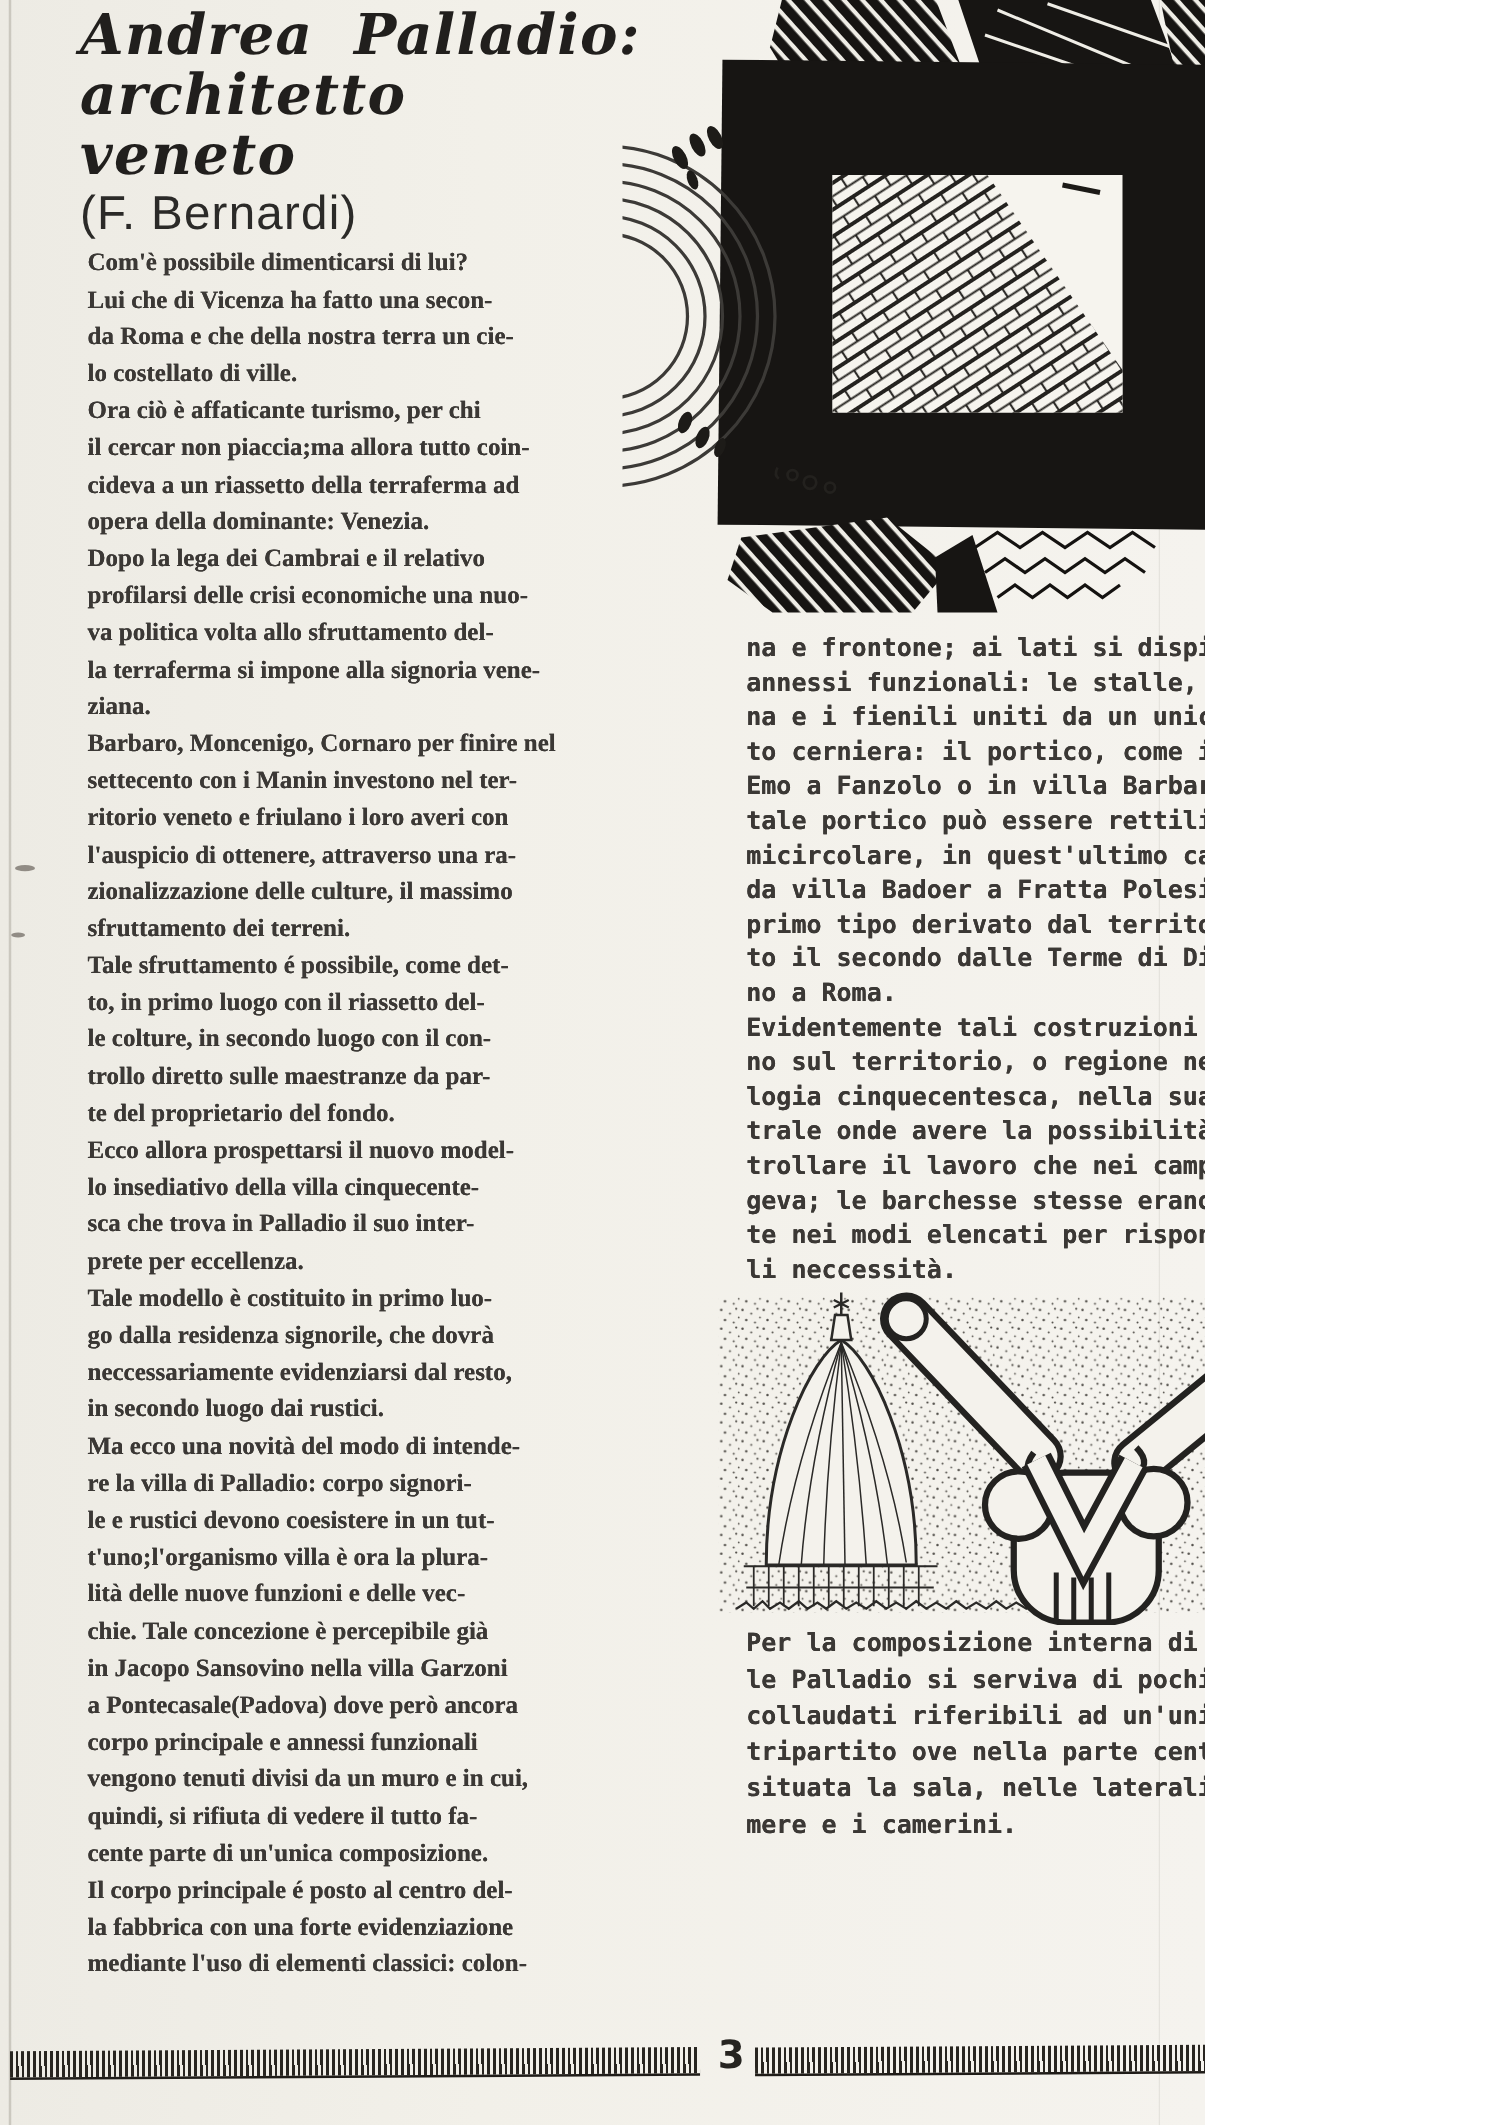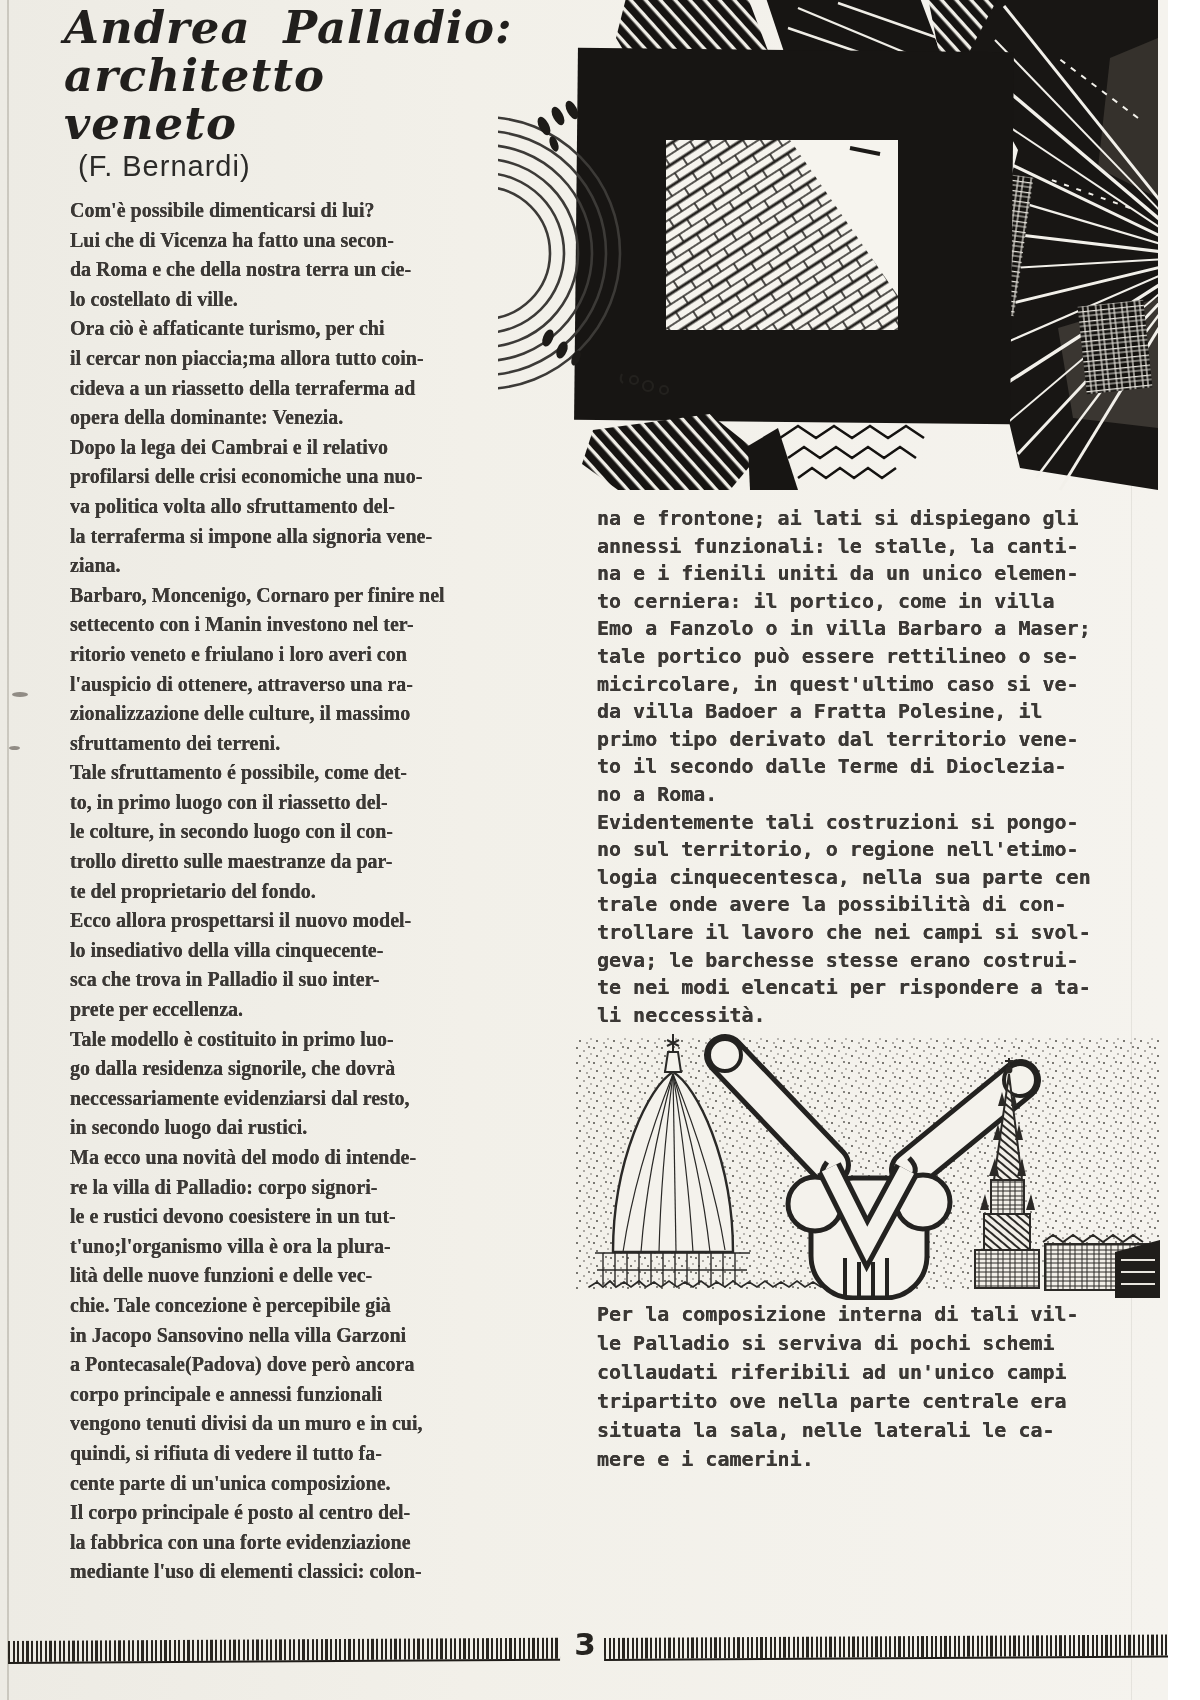--- a/index.html
+++ b/index.html
@@ -1,36 +1,36 @@
 <!DOCTYPE html>
 <html><head>
 <meta charset="utf-8">
 <style>
   html,body{margin:0;padding:0;}
   .page{
     position:relative;
-    width:1168px;height:1700px;
+    width:964px;height:1700px;
     background:linear-gradient(90deg,#edebe4 0%,#f2f0e9 40%,#f5f3ee 100%);
     overflow:hidden;
     font-family:"DejaVu Sans Mono",monospace;
     color:#3b3835;
   }
   .crease{position:absolute;left:7px;top:0;width:2px;height:1700px;background:rgba(125,118,106,.30);}
   .smudge{position:absolute;background:rgba(70,62,55,.55);border-radius:50%;}
   .rmargin{position:absolute;right:36px;top:0;width:1px;height:1700px;background:rgba(90,85,75,.10);}
 
   .title{
     position:absolute;left:64px;top:4px;width:470px;
     font-family:"DejaVu Serif",serif;font-style:italic;font-weight:bold;
     font-size:45px;line-height:48px;letter-spacing:1px;word-spacing:16px;
     color:#211f1d;white-space:pre;
   }
   .author{
-    position:absolute;left:78px;top:150px;
-    font-family:"Liberation Sans",sans-serif;font-size:29px;color:#2b2a28;letter-spacing:1px;
+    position:absolute;left:64px;top:150px;
+    font-family:"Liberation Sans",sans-serif;font-size:38px;color:#2b2a28;letter-spacing:1px;
   }
   .typewriter{
     position:absolute;white-space:pre;
     font-family:"DejaVu Sans Mono",monospace;font-weight:bold;
     font-size:20px;color:#3b3835;text-shadow:0 0 .4px #3b3835;
   }
   .col-left{left:70px;top:196px;line-height:29.6px;font-family:Liberation Serif, serif;}
   .col-right-upper{left:597px;top:505px;line-height:27.6px;}
   .col-right-lower{left:597px;top:1300px;line-height:29px;}
 

